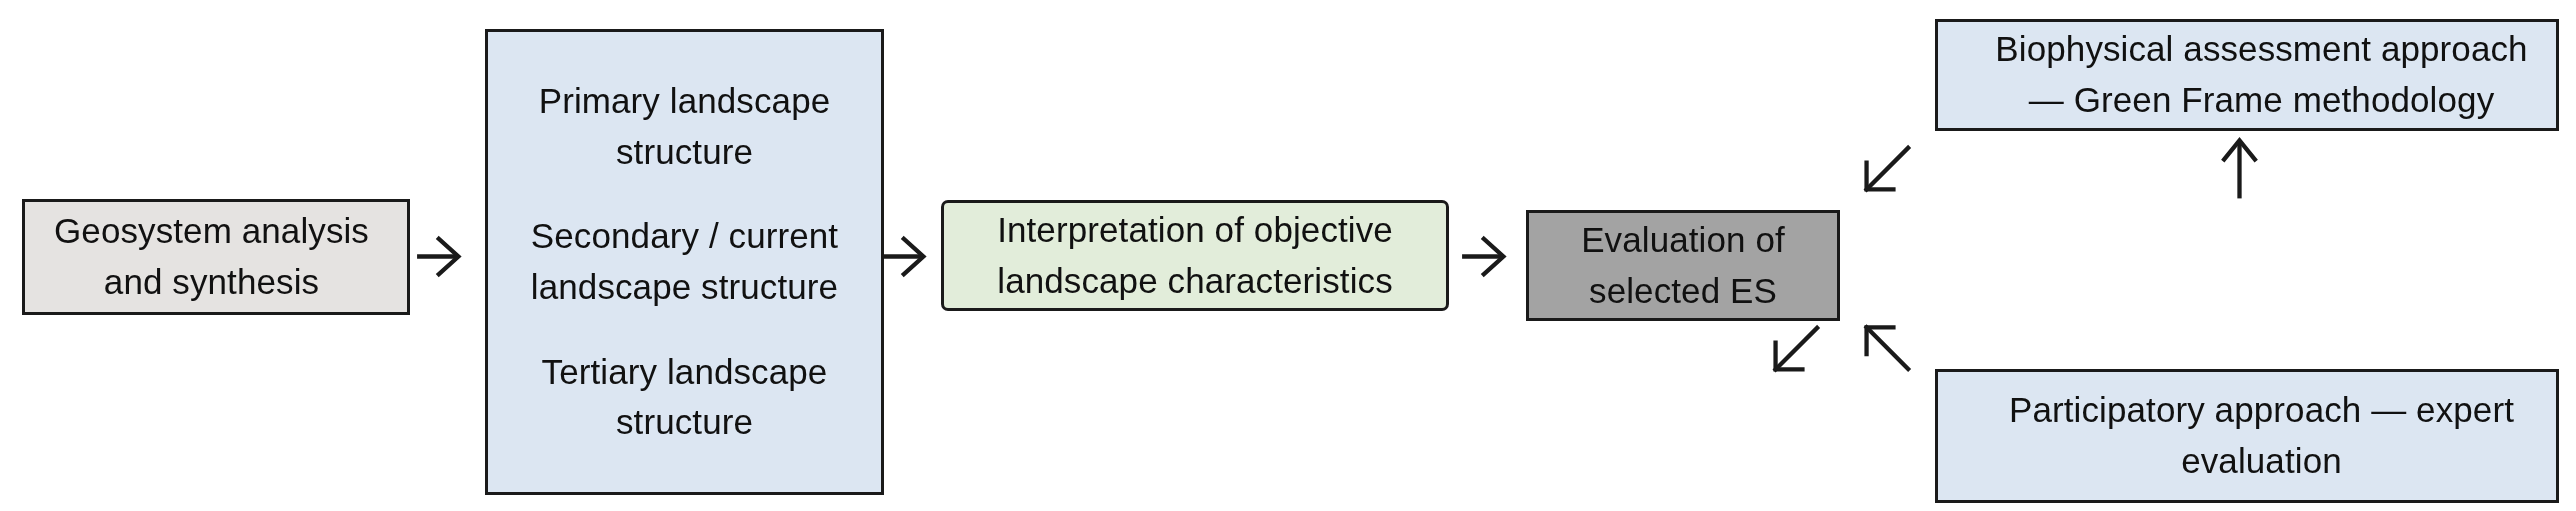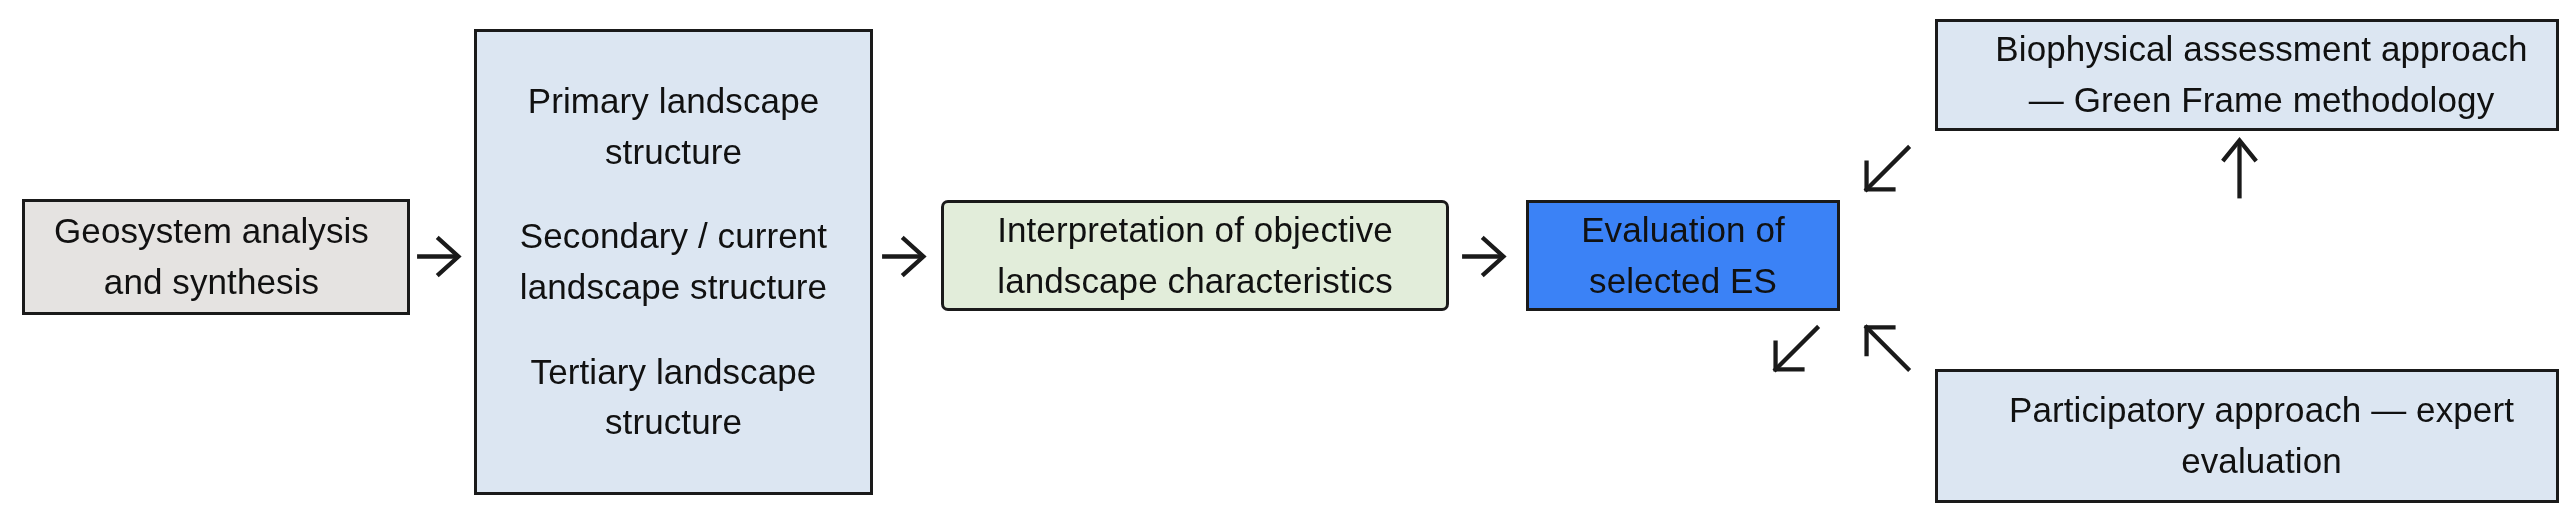--- a/index.html
+++ b/index.html
@@ -37,21 +37,21 @@
   .node-text {
     display: block;
     width: 100%;
     white-space: pre-line;
   }
 
   
   .fill-grey   { background: #e5e3e1; padding-left: 8px; }
   .fill-blue   { background: #dce6f2; padding-left: 45px; }
   .fill-green  { background: #e2edda; border-radius: 7px; }
-  .fill-green2 { background: #3b82f6; }
+  .fill-green2 { background: #a3a3a3; margin-top: 10px; }
   .fill-yellow { background: #fceecb; }
 
   
   .stack {
     flex-direction: column;
     justify-content: space-around;
     padding: 27px 16px;
   }
   .stack .seg {
     display: block;
@@ -78,21 +78,21 @@
 
   <div class="conn" style="left:418px; top:235px; width:49px; height:43px;">
     <svg width="49" height="43" viewBox="0 0 80 70">
       <g fill="none" stroke="#1a1a1a" stroke-width="7" stroke-linecap="square">
         <line x1="2" y1="35" x2="62" y2="35"></line>
         <polyline points="34,6 66,35 34,64"></polyline>
       </g>
     </svg>
   </div>
 
-  <div class="node stack fill-blue" style="left:474px; top:29px; width:399px; height:466px;">
+  <div class="node stack fill-blue" style="left:485px; top:29px; width:399px; height:466px;">
     <span class="seg">Primary landscape
 structure</span>
     <span class="seg">Secondary / current
 landscape structure</span>
     <span class="seg">Tertiary landscape
 structure</span>
   </div>
 
   <div class="conn" style="left:883px; top:235px; width:49px; height:43px;">
     <svg width="49" height="43" viewBox="0 0 80 70">

